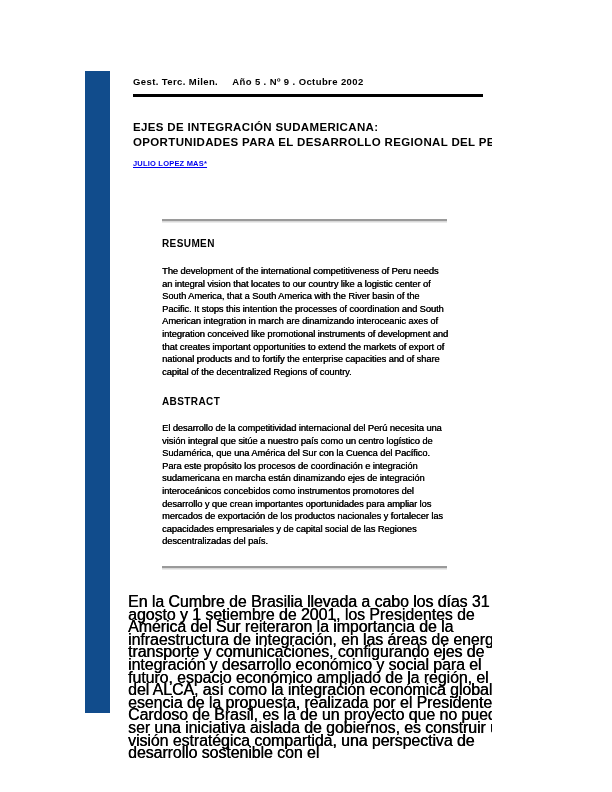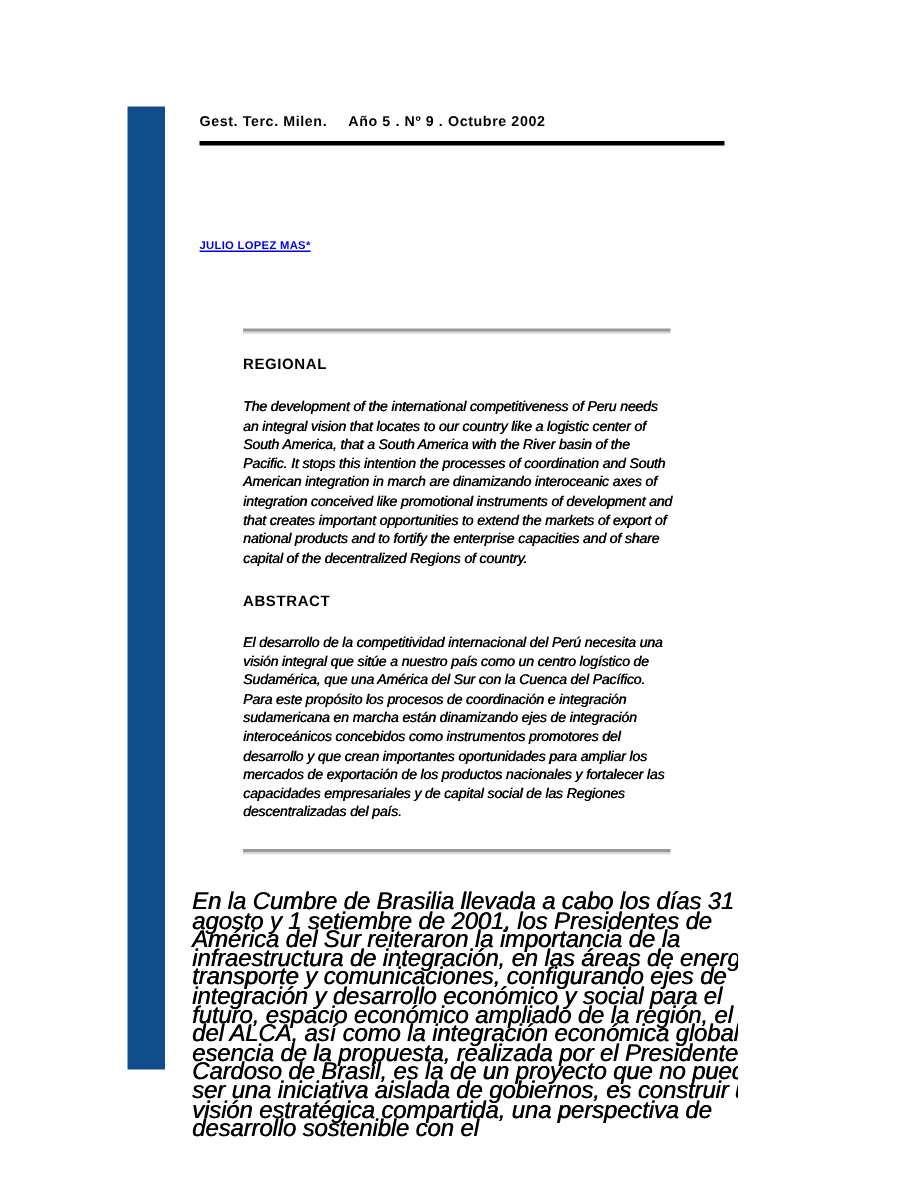--- a/index.html
+++ b/index.html
@@ -84,21 +84,20 @@
     letter-spacing: 0.4px;
   }
   .abstract-heading { top: 238px; }
   .resumen-heading  { top: 396px; }
   .para {
     position: absolute;
     font-size: 9.4px;
     line-height: 12.6px;
     letter-spacing: -0.1px;
     text-shadow: 0.35px 0 0 #000; 
-    font-style: italic;
   }
   .abstract-text {
     left: 162px;
     top: 265px;
     width: 288px;
   }
   .resumen-text {
     left: 162px;
     top: 422px;
     width: 288px;
@@ -116,26 +115,30 @@
 <div class="page">
 
   <div class="accent-bar" style="background: rgb(17, 76, 140);"></div>
 
   <div class="journal-header">
     <span class="journal">Gest. Terc. Milen.</span><span class="issue">Año 5 . Nº 9 . Octubre 2002</span>
   </div>
 
   <div class="header-rule"></div>
 
+  <div class="article-title">
+    <div>EJES DE INTEGRACIÓN SUDAMERICANA:</div>
+    <div>OPORTUNIDADES PARA EL DESARROLLO REGIONAL DEL PERÚ</div>
+  </div>
 
   <a class="author-link" style="color: rgb(0, 0, 238); text-align: right;">JULIO LOPEZ MAS*</a>
 
   <div class="thin-rule rule-top"></div>
 
-  <div class="section-heading abstract-heading">REGIONAL</div>
+  <div class="section-heading abstract-heading">RESUMEN</div>
   <div class="para abstract-text">The development of the international competitiveness of Peru
 needs an integral vision that locates to our country like a logistic
 center of South America, that a South America with the River
 basin of the Pacific. It stops this intention the processes of
 coordination and South American integration in march are
 dinamizando interoceanic axes of integration conceived like
 promotional instruments of development and that creates
 important opportunities to extend the markets of export of
 national products and to fortify the enterprise capacities and of
 share capital of the decentralized Regions of country.</div>

